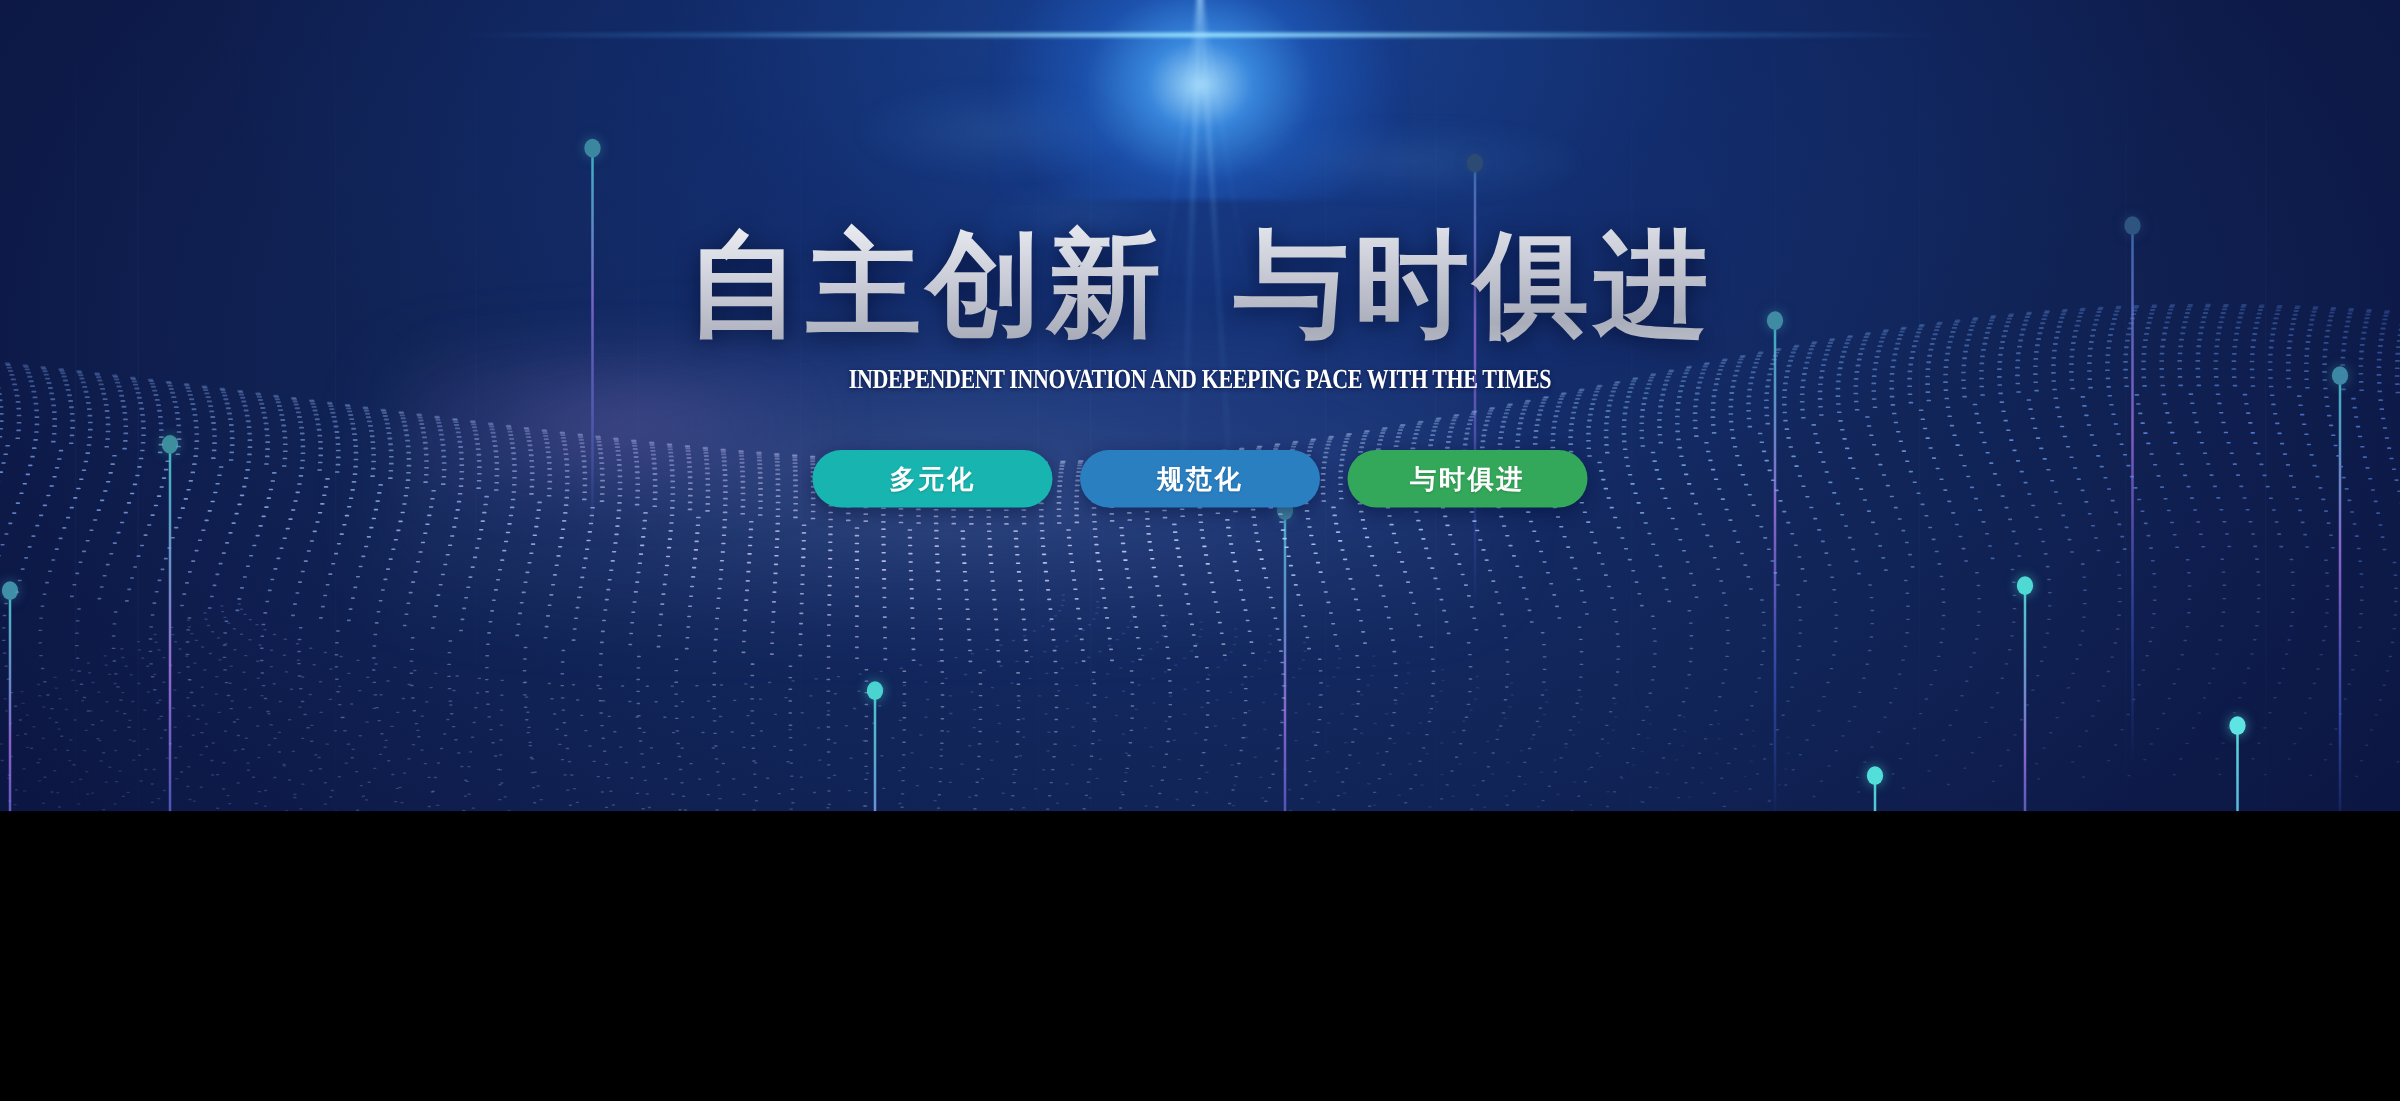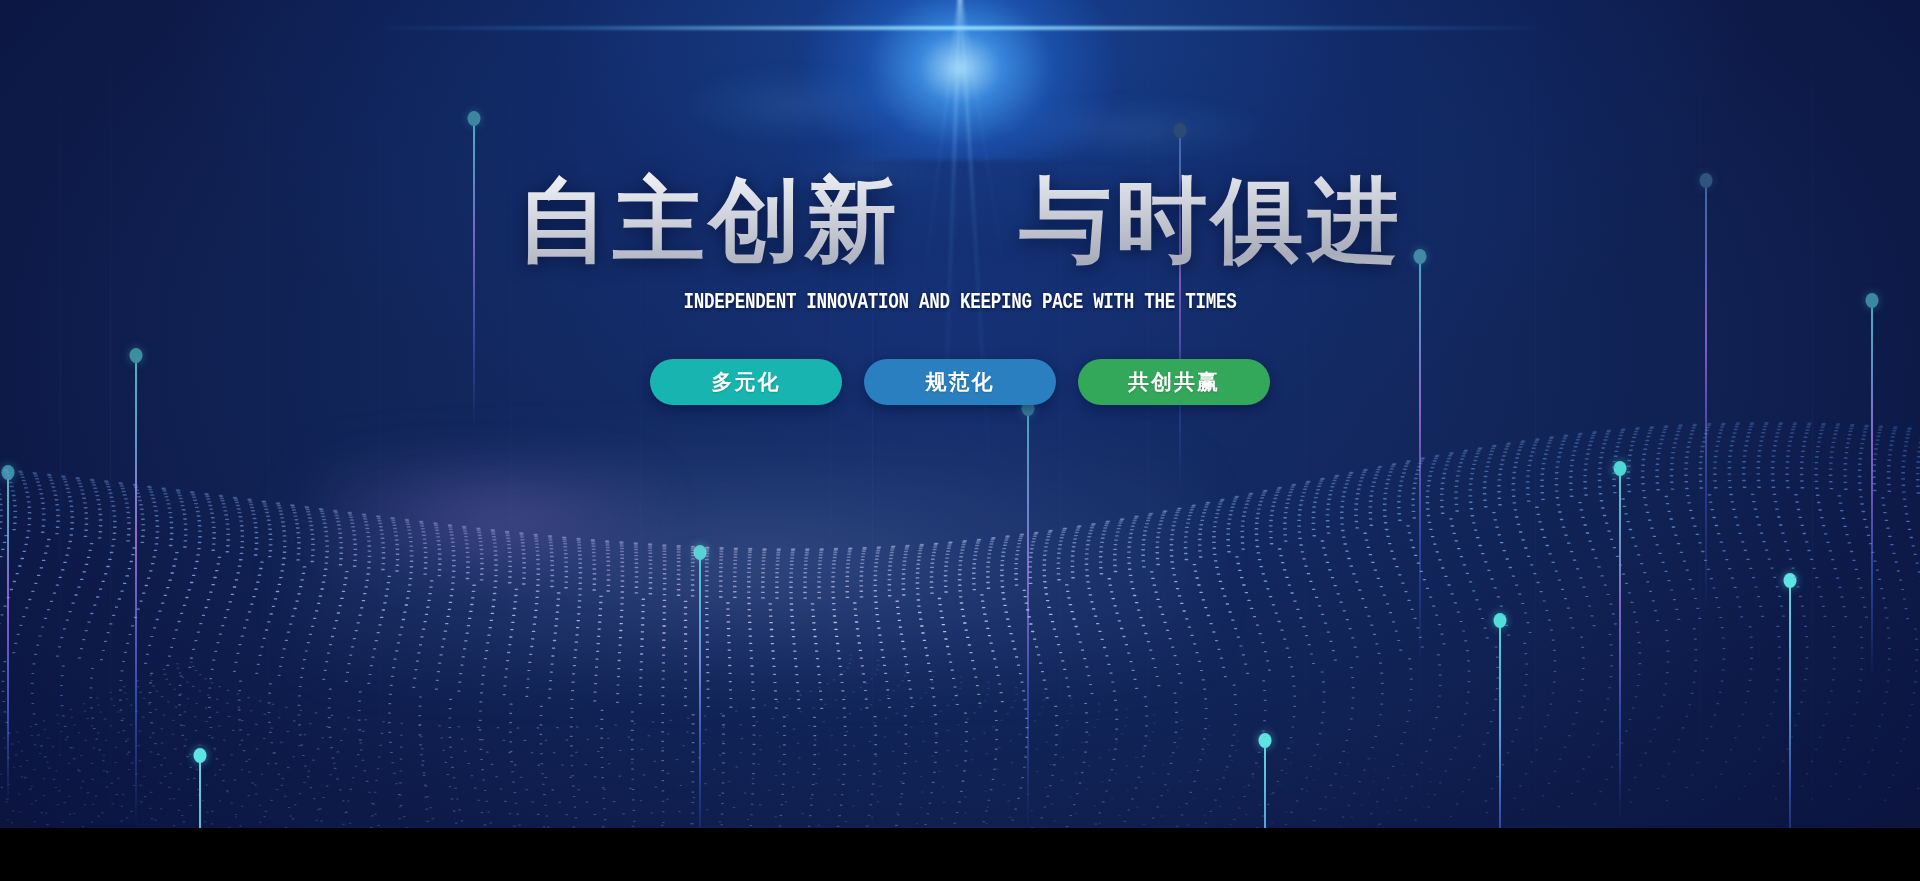--- a/index.html
+++ b/index.html
@@ -6,23 +6,23 @@
   html, body {
     margin: 0;
     padding: 0;
     background: #000;
   }
   * { box-sizing: border-box; }
 
   .banner {
     position: relative;
     width: 1920px;
-    height: 828px;
+    height: 649px;
     overflow: hidden;
-    font-family: Liberation Mono, monospace;
+    font-family: Liberation Serif, serif;
     background:
       radial-gradient(ellipse 1100px 620px at 50% 2%,
           rgba(30,90,190,0.55) 0%,
           rgba(18,55,140,0.30) 38%,
           rgba(10,25,80,0.00) 72%),
       radial-gradient(ellipse 1500px 900px at 50% 42%,
           #16306f 0%,
           #112457 42%,
           #0c1744 72%,
           #0a1138 100%),
@@ -408,17 +408,17 @@
         </svg>
     </div>
   </div>
 
   <div class="content">
     <h1 class="headline">自主创新  与时俱进</h1>
     <div class="subhead-en">INDEPENDENT INNOVATION AND KEEPING PACE WITH THE TIMES</div>
     <div class="tags" id="tags">
         <div class="tag" style="background: rgb(24, 181, 176);">多元化</div>
         <div class="tag" style="background: rgb(42, 127, 193);">规范化</div>
-        <div class="tag" style="background: rgb(52, 168, 90);">共创共赢</div>
+        <div class="tag" style="background: rgb(52, 168, 90);">与时俱进</div>
       </div>
   </div>
 
 </div>
 
 </body></html>

